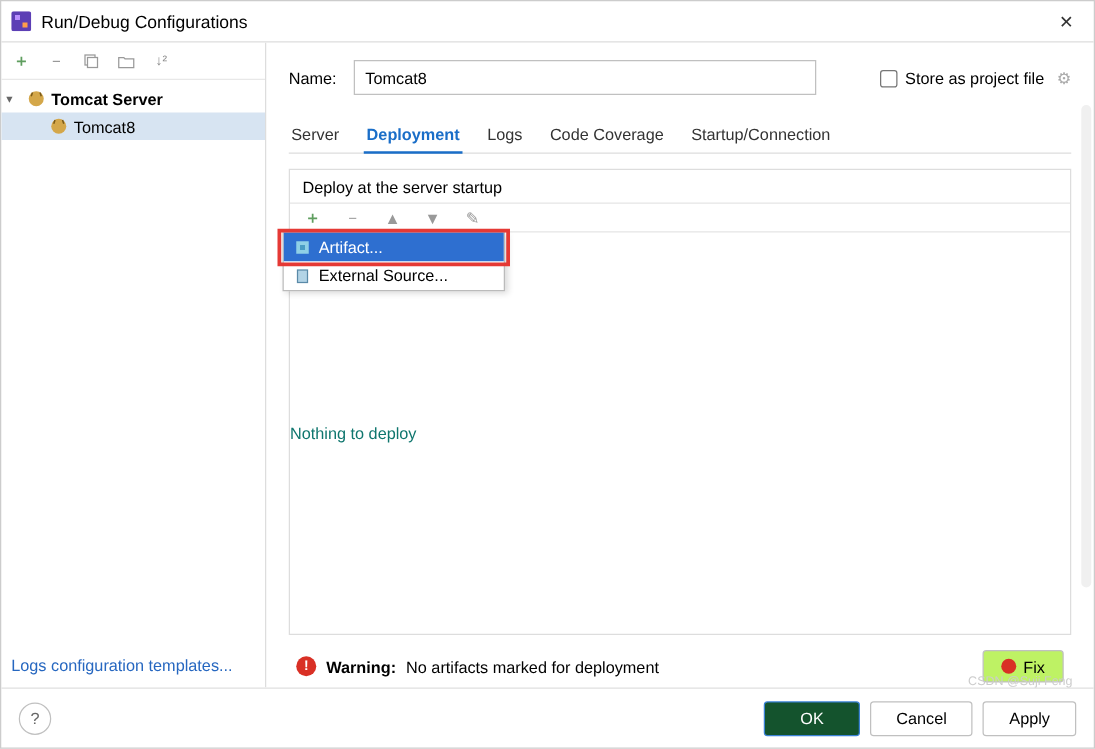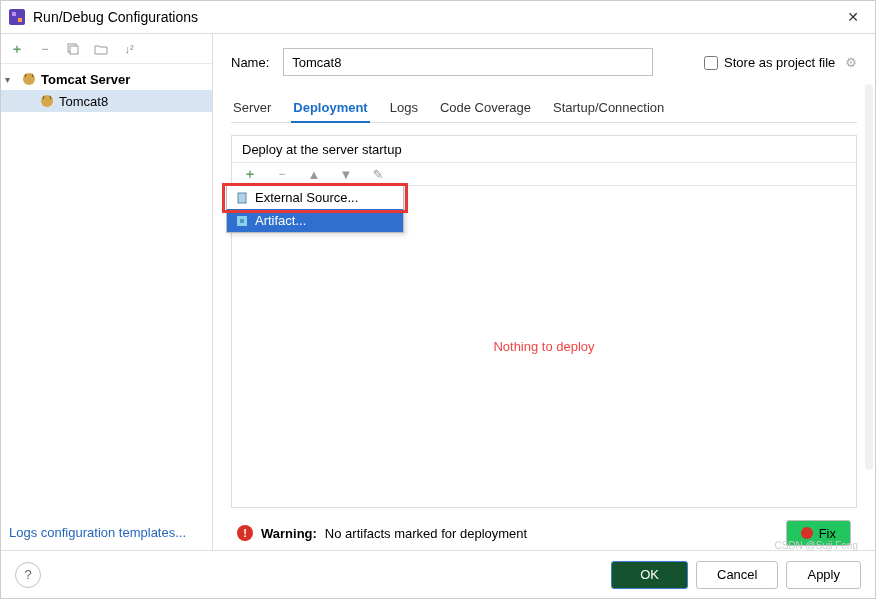--- a/index.html
+++ b/index.html
@@ -34,25 +34,25 @@
 .deploy-panel { flex: 1; display: flex; flex-direction: column; margin-top: 12px; border: 1px solid #ddd; overflow: visible; }
 .deploy-header { height: 26px; padding: 0 10px; display: flex; align-items: center; font-size: 13px; }
 .deploy-toolbar { height: 24px; display: flex; align-items: center; gap: 12px; padding: 0 8px; border-top: 1px solid #e5e5e5; border-bottom: 1px solid #e5e5e5; position: relative; }
 .deploy-toolbar .tb-btn { color: #999; }
 .deploy-toolbar .tb-btn.add { color: #5f9e5f; font-weight: bold; }
 .add-popup { position: absolute; top: 22px; left: -6px; width: 178px; background: #fff; border: 1px solid #bbb; box-shadow: 2px 2px 5px rgba(0,0,0,0.15); z-index: 10; }
 .add-popup-highlight { position: absolute; top: 20px; left: -10px; width: 186px; height: 30px; border: 3px solid #e53935; z-index: 11; pointer-events: none; }
 .popup-item { height: 23px; display: flex; align-items: center; gap: 6px; padding: 0 8px; font-size: 12.5px; cursor: pointer; }
 .popup-item.selected { background: #2e6fd0; color: #fff; }
 .popup-icon { width: 14px; height: 14px; display: inline-flex; align-items: center; justify-content: center; }
-.deploy-body { flex: 1; display: flex; align-items: center; justify-content: center; color: #ef4444; font-size: 13px; }
+.deploy-body { flex: 1; display: flex; align-items: center; justify-content: flex-start; color: #0f766e; font-size: 13px; }
 .warning-bar { margin-top: 8px; height: 34px; display: flex; align-items: center; gap: 8px; padding: 0 6px; }
 .warn-icon { width: 16px; height: 16px; border-radius: 50%; background: #d93025; color: #fff; font-weight: bold; font-size: 11px; display: flex; align-items: center; justify-content: center; }
 .warning-bar .wlabel { font-weight: 700; }
-.fix-btn { margin-left: auto; height: 26px; padding: 0 14px; border: 1px solid #c0c0c0; background: #22c55e; border-radius: 3px; cursor: pointer; display: flex; align-items: center; gap: 6px; font-size: 13px; }
+.fix-btn { margin-left: auto; height: 26px; padding: 0 14px; border: 1px solid #c0c0c0; background: #bef264; border-radius: 3px; cursor: pointer; display: flex; align-items: center; gap: 6px; font-size: 13px; }
 .bulb { width: 12px; height: 12px; border-radius: 50%; background: #d93025; display: inline-block; position: relative; }
 .bottom-bar { height: 48px; border-top: 1px solid #e0e0e0; display: flex; align-items: center; padding: 0 14px; gap: 8px; }
 .help-btn { width: 26px; height: 26px; border: 1px solid #c0c0c0; border-radius: 50%; display: flex; align-items: center; justify-content: center; color: #666; cursor: pointer; }
 .btn { height: 28px; padding: 0 20px; border: 1px solid #c0c0c0; background: #fff; border-radius: 3px; cursor: pointer; font-size: 13px; }
 .btn.primary { background: #14532d; border-color: #3b82d6; color: #fff; padding: 0 28px; }
 .spacer { flex: 1; }
 .watermark { position: absolute; bottom: 48px; right: 18px; color: #ccc; font-size: 10px; pointer-events: none; z-index: 20; }
 .content-scroll { position: absolute; right: 2px; top: 50px; bottom: 80px; width: 8px; background: #f0f0f0; border-radius: 4px; }
 </style>
 </head>
@@ -135,36 +135,36 @@
       <div class="deploy-header">Deploy at the server startup</div>
       <div class="deploy-toolbar">
         <span class="tb-btn add">＋</span>
         <span class="tb-btn">－</span>
         <span class="tb-btn">▲</span>
         <span class="tb-btn">▼</span>
         <span class="tb-btn">✎</span>
 
         <div class="add-popup-highlight"></div>
         <div class="add-popup">
-          <div class="popup-item">
-            <span class="popup-icon">
-                <svg viewBox="0 0 14 14">
-                  <rect x="3" y="2" width="8" height="10" fill="#b3d4e6" stroke="#5a8aa8"></rect>
-                </svg>
-              </span>
-            <span>External Source...</span>
-          </div>
           <div class="popup-item selected">
             <span class="popup-icon">
                 <svg viewBox="0 0 14 14">
                   <rect x="2" y="2" width="10" height="10" fill="#8fd0e6"></rect>
                   <rect x="5" y="5" width="4" height="4" fill="#4a9cc4"></rect>
                 </svg>
               </span>
             <span>Artifact...</span>
+          </div>
+          <div class="popup-item">
+            <span class="popup-icon">
+                <svg viewBox="0 0 14 14">
+                  <rect x="3" y="2" width="8" height="10" fill="#b3d4e6" stroke="#5a8aa8"></rect>
+                </svg>
+              </span>
+            <span>External Source...</span>
           </div>
         </div>
       </div>
       <div class="deploy-body">
         <span>Nothing to deploy</span>
       </div>
     </div>
 
     <div class="warning-bar">
       <span class="warn-icon">!</span>

